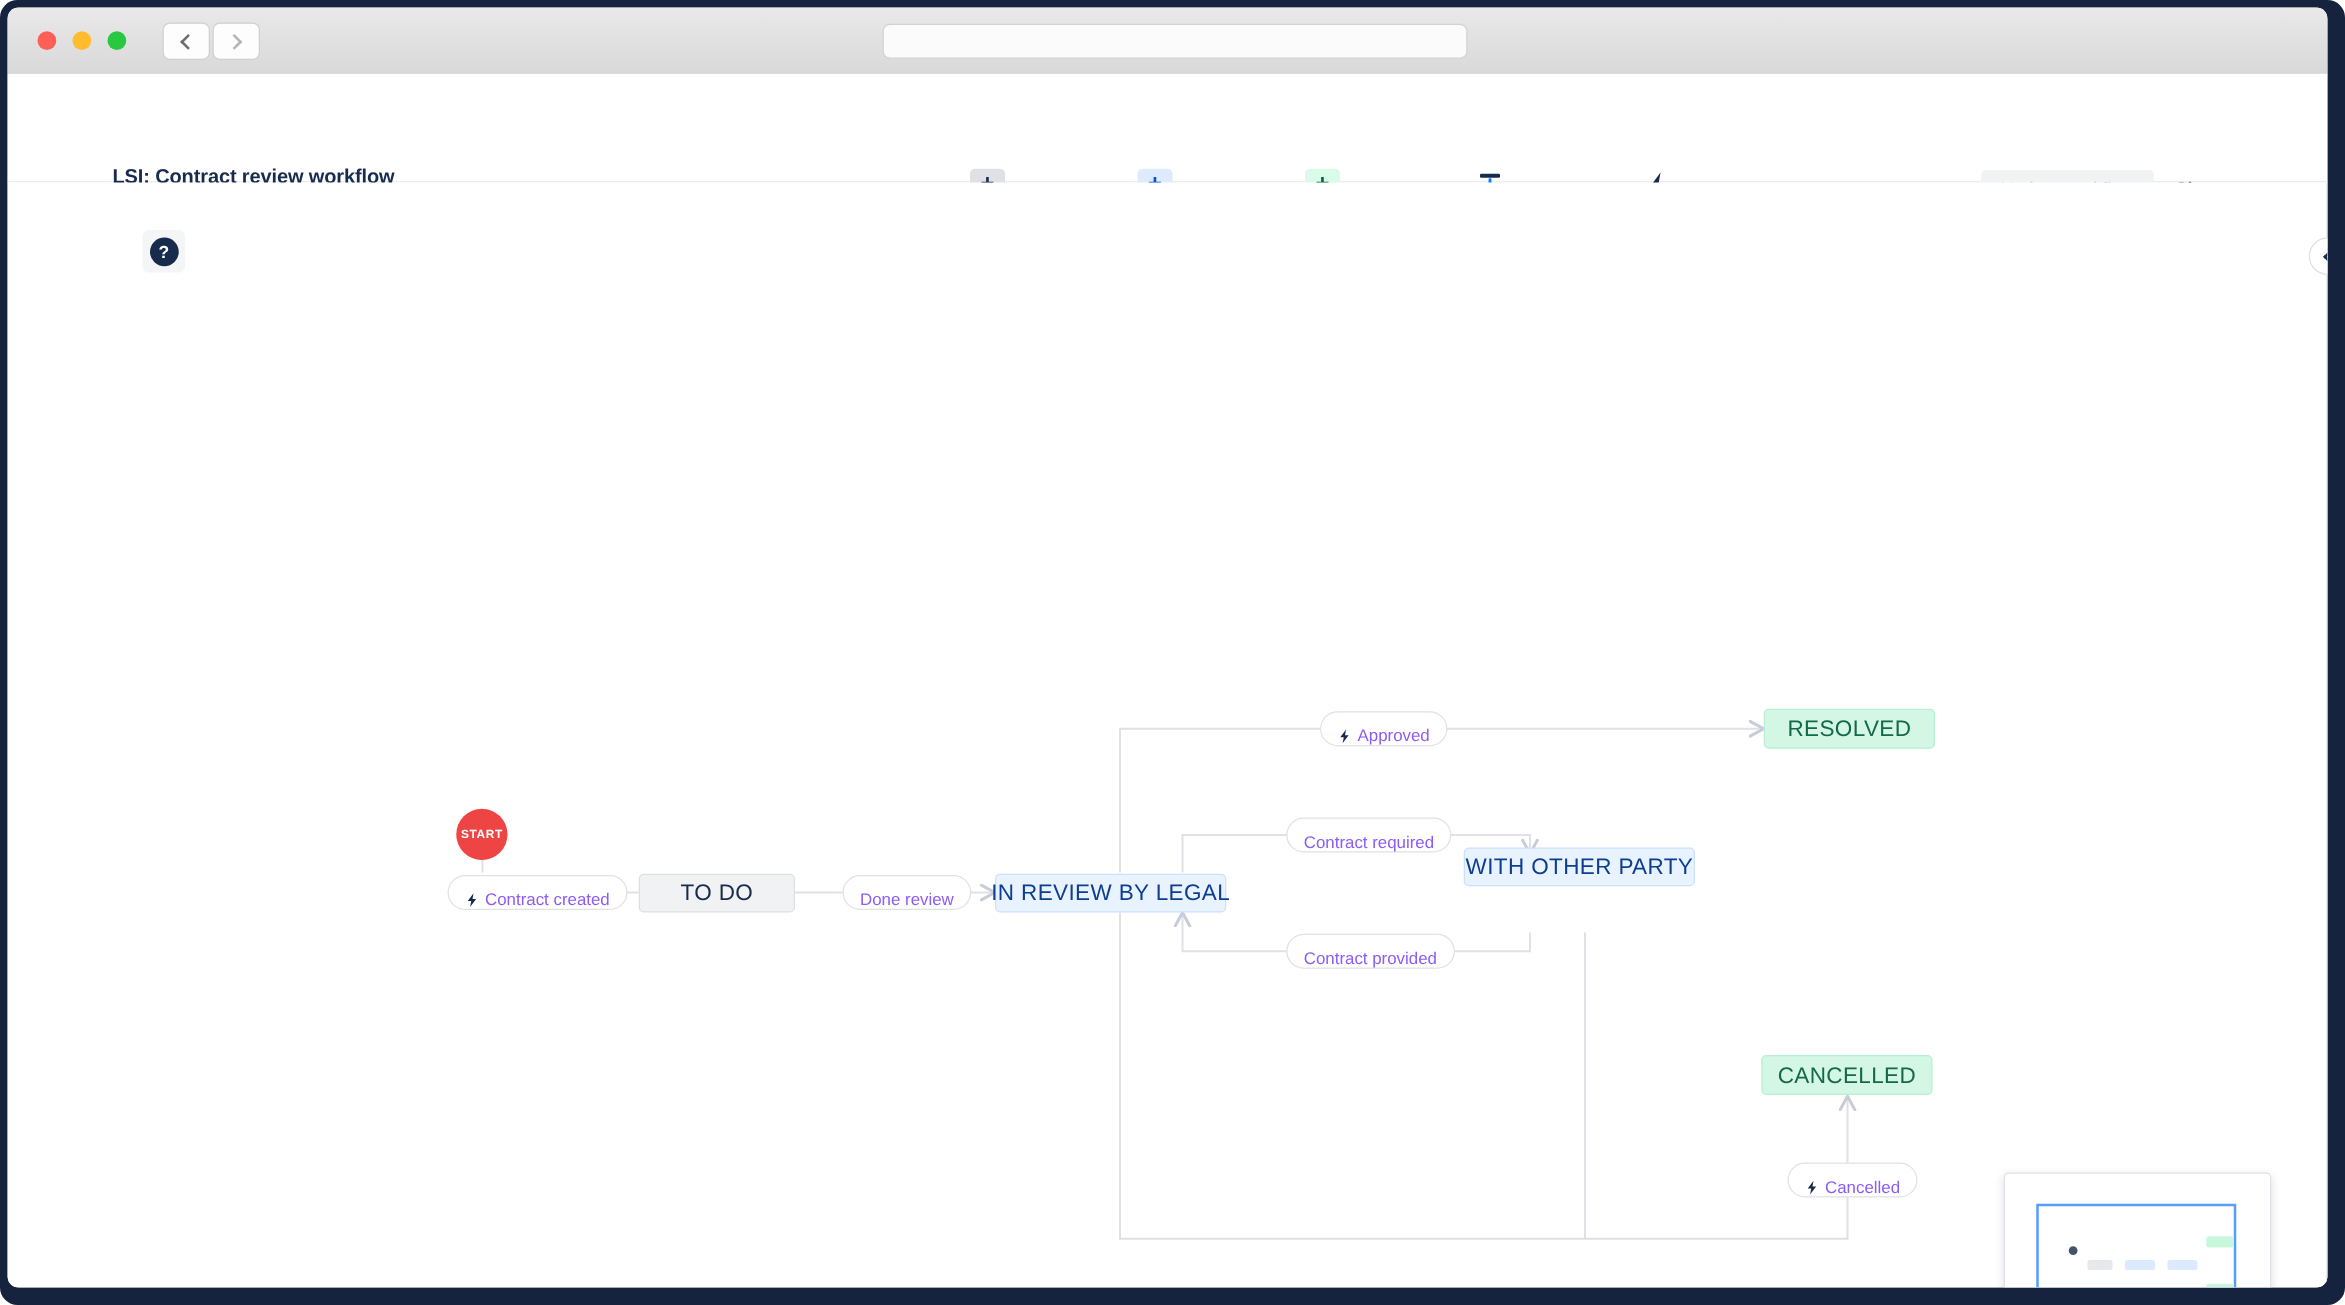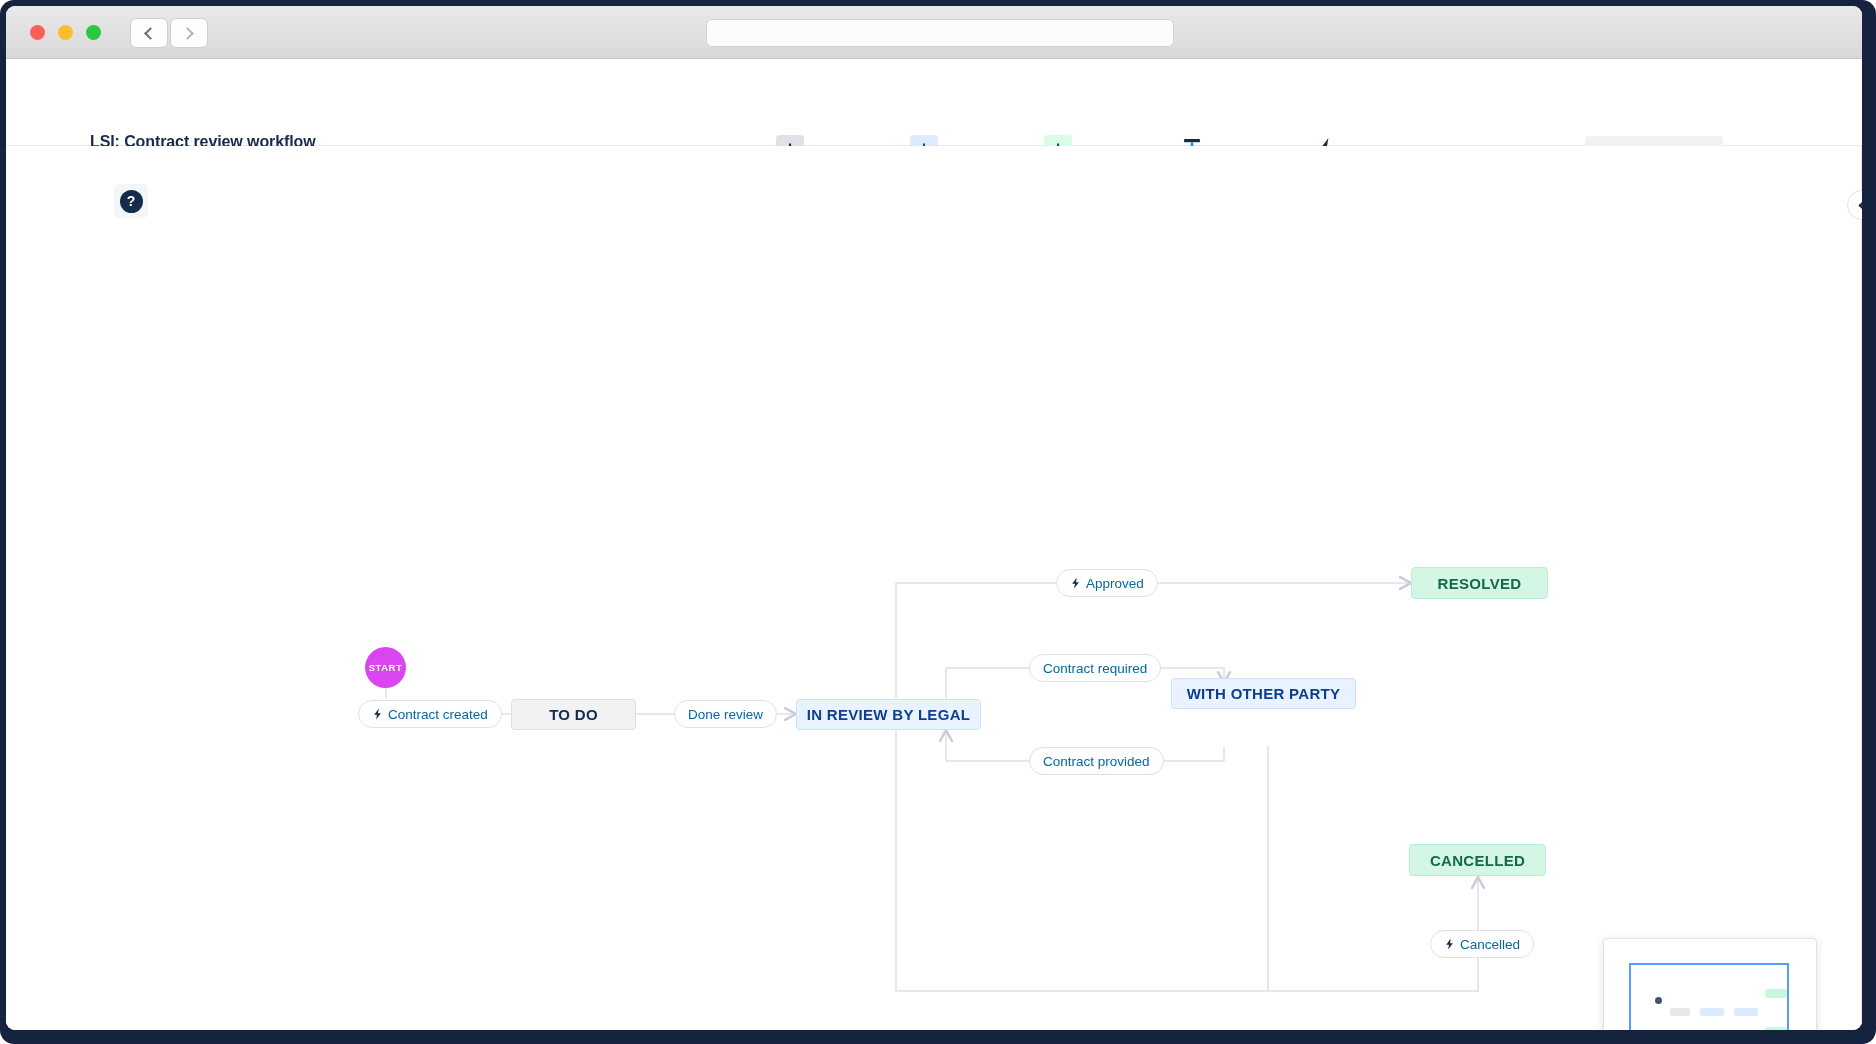--- a/index.html
+++ b/index.html
@@ -206,48 +206,48 @@
   }
   #collapse-panel .chev { border-color: #172b4d; border-width: 0 0 2px 2px; transform: rotate(45deg); width: 7px; height: 7px; margin-left: 3px; }
 
   
   #graph { position: absolute; left: 0; top: 0; width: 1856px; height: 884px; }
   #edge-layer { position: absolute; left: 0; top: 0; }
 
   .node {
     position: absolute;
     display: flex; align-items: center; justify-content: center;
-    font-size: 15px; font-weight: bold;
+    font-size: 18px; font-weight: normal;
     letter-spacing: 0.3px;
     border-radius: 4px;
     white-space: nowrap;
   }
   .node-todo     { background: #f1f2f4; border: 1px solid #dcdfe4; color: #172b4d; }
   .node-progress { background: #e9f2ff; border: 1px solid #cce0ff; color: #0c3f8f; }
   .node-done     { background: #d3f7e4; border: 1px solid #b6f0d2; color: #15684a; }
 
   #node-start {
     position: absolute;
     width: 41px; height: 41px;
     border-radius: 50%;
-    background: #d946ef;
+    background: #ef4444;
     color: #ffffff;
     display: flex; align-items: center; justify-content: center;
     font-size: 9.5px; font-weight: bold; letter-spacing: 0.5px;
   }
 
   .transition {
     position: absolute;
-    display: flex; align-items: center; gap: 5px;
+    display: flex; align-items: flex-end; gap: 5px;
     height: 28px;
     padding: 0 13px;
     background: #ffffff;
     border: 1px solid #dfe1e6;
     border-radius: 15px;
-    font-size: 13.5px; color: #0369a1;
+    font-size: 13.5px; color: #8b5cf6;
     white-space: nowrap;
   }
   .bolt { color: #172b4d; font-size: 13px; line-height: 1; }
 
   
   #minimap {
     position: absolute;
     right: 45px; bottom: -60px;
     width: 214px; height: 152px;
     background: #ffffff;

